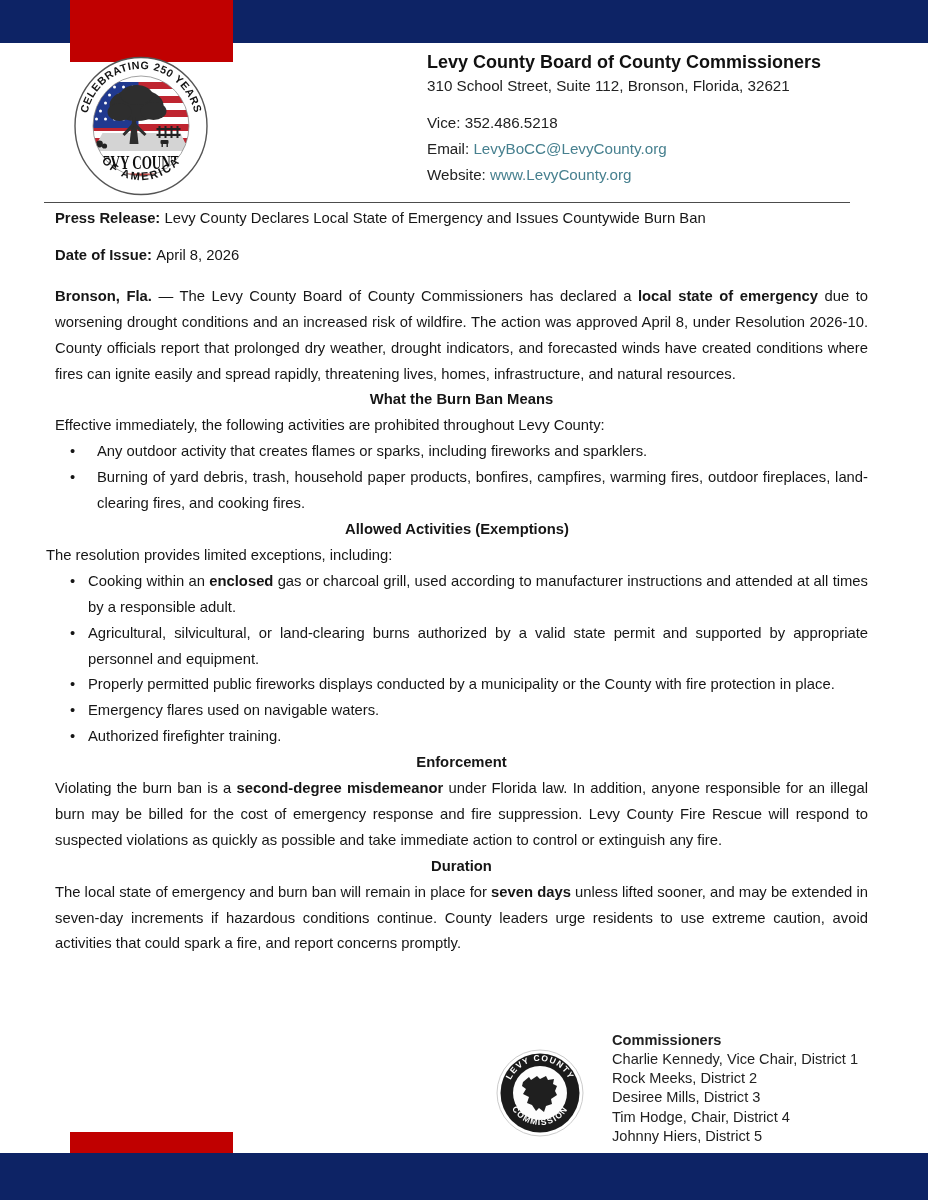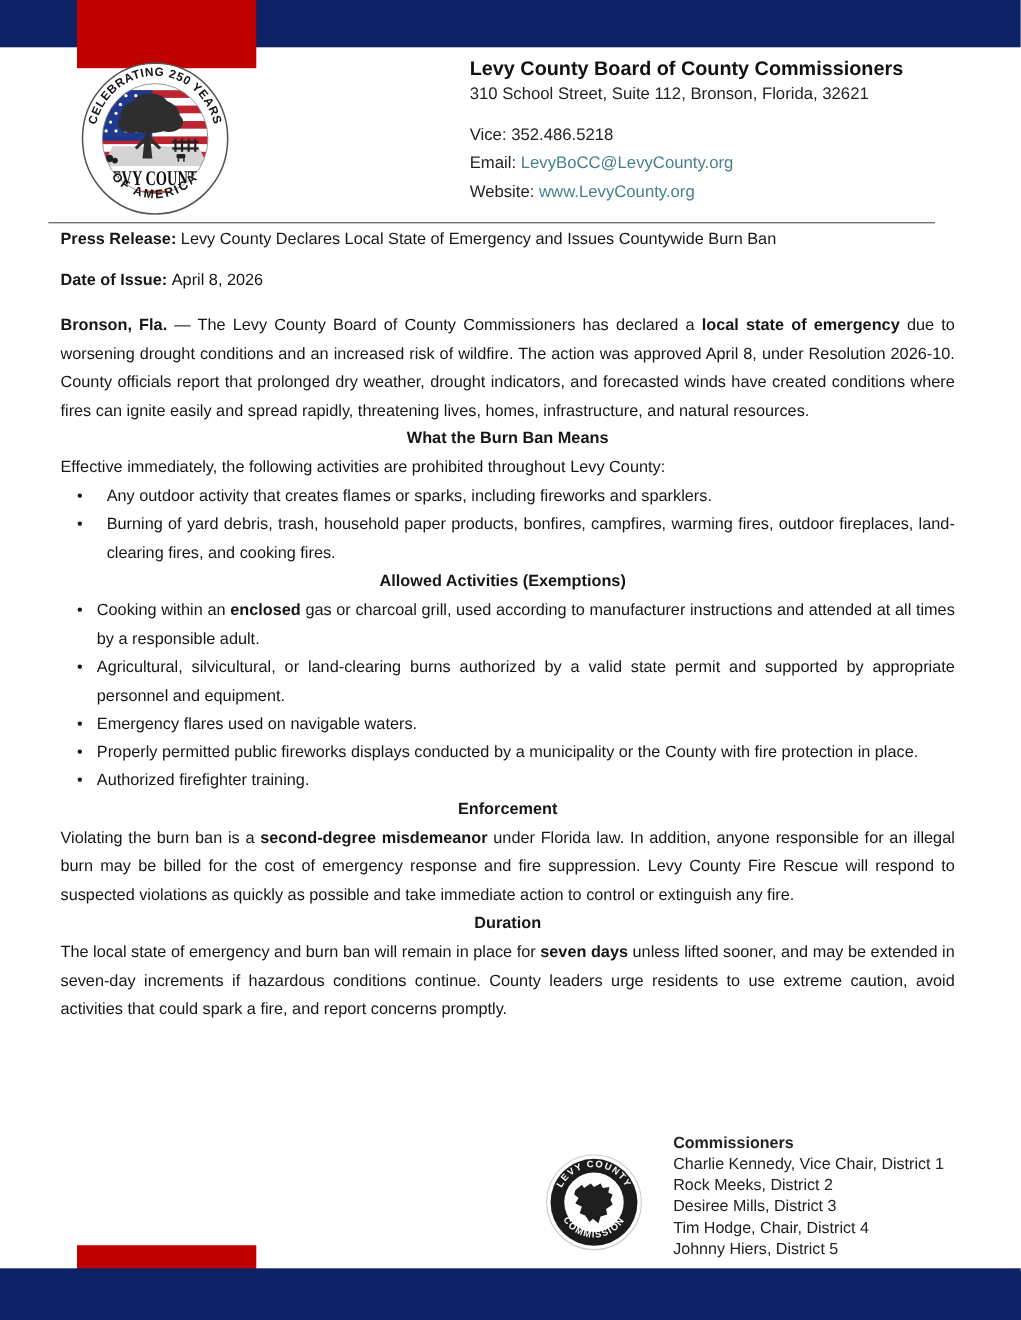--- a/index.html
+++ b/index.html
@@ -159,25 +159,26 @@
     <p class="nj press"><span class="b">Press Release: </span><span>Levy County Declares Local State of Emergency and Issues Countywide Burn Ban</span></p>
     <p class="nj date"><span class="b">Date of Issue: </span><span>April 8, 2026</span></p>
     <p class=""><span class="b">Bronson, Fla.</span><span> — The Levy County Board of County Commissioners has declared a </span><span class="b">local state of emergency</span><span> due to worsening drought conditions and an increased risk of wildfire. The action was approved April 8, under Resolution 2026-10.  County officials report that prolonged dry weather, drought indicators, and forecasted winds have created conditions where fires can ignite easily and spread rapidly, threatening lives, homes, infrastructure, and natural resources.</span></p>
     <p class="h"><span class="b">What the Burn Ban Means</span></p>
     <p class=""><span>Effective immediately, the following activities are prohibited throughout Levy County:</span></p>
     <ul class="l1">
       <li><span>Any outdoor activity that creates flames or sparks, including fireworks and sparklers.</span></li>
       <li><span>Burning of yard debris, trash, household paper products, bonfires, campfires, warming fires, outdoor fireplaces, land-clearing fires, and cooking fires.</span></li>
     </ul>
     <p class="h outdent"><span class="b">Allowed Activities (Exemptions)</span></p>
+    <p class="nj outdent"><span>The resolution provides limited exceptions, including:</span></p>
     <ul class="l2">
       <li><span>Cooking within an </span><span class="b">enclosed</span><span> gas or charcoal grill, used according to manufacturer instructions and attended at all times by a responsible adult.</span></li>
       <li><span>Agricultural, silvicultural, or land-clearing burns authorized by a valid state permit and supported by appropriate personnel and equipment.</span></li>
+      <li><span>Properly permitted public fireworks displays conducted by a municipality or the County with fire protection in place.</span></li>
       <li><span>Emergency flares used on navigable waters.</span></li>
-      <li><span>Properly permitted public fireworks displays conducted by a municipality or the County with fire protection in place.</span></li>
       <li><span>Authorized firefighter training.</span></li>
     </ul>
     <p class="h"><span class="b">Enforcement</span></p>
     <p class=""><span>Violating the burn ban is a </span><span class="b">second-degree misdemeanor</span><span> under Florida law. In addition, anyone responsible for an illegal burn may be billed for the cost of emergency response and fire suppression. Levy County Fire Rescue will respond to suspected violations as quickly as possible and take immediate action to control or extinguish any fire.</span></p>
     <p class="h"><span class="b">Duration</span></p>
     <p class=""><span>The local state of emergency and burn ban will remain in place for </span><span class="b">seven days</span><span> unless lifted sooner, and may be extended in seven-day increments if hazardous conditions continue.  County leaders urge residents to use extreme caution, avoid activities that could spark a fire, and report concerns promptly.</span></p>
   </div>
 
 <svg class="footer-badge" width="88" height="88" viewBox="0 0 88 88">
   <defs>

